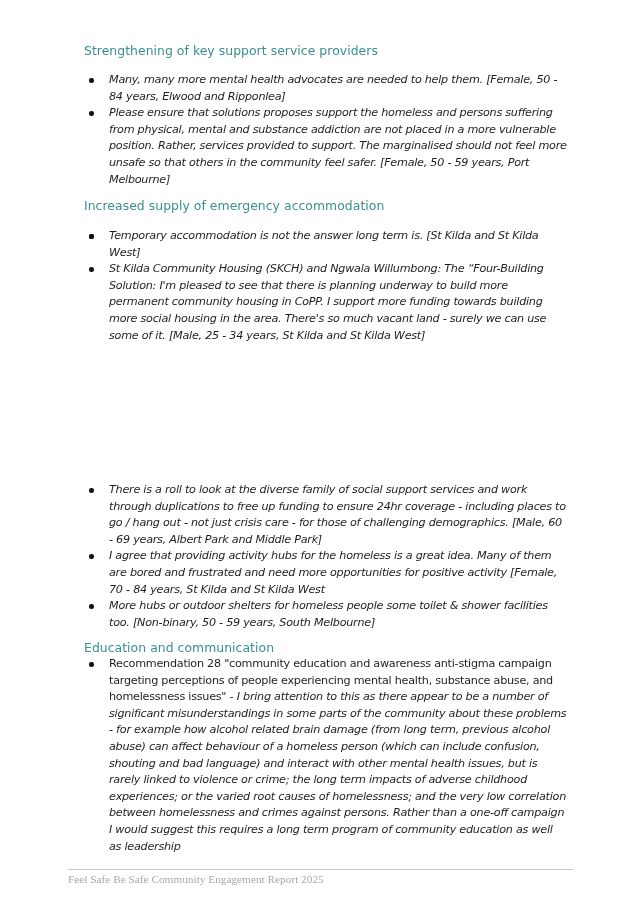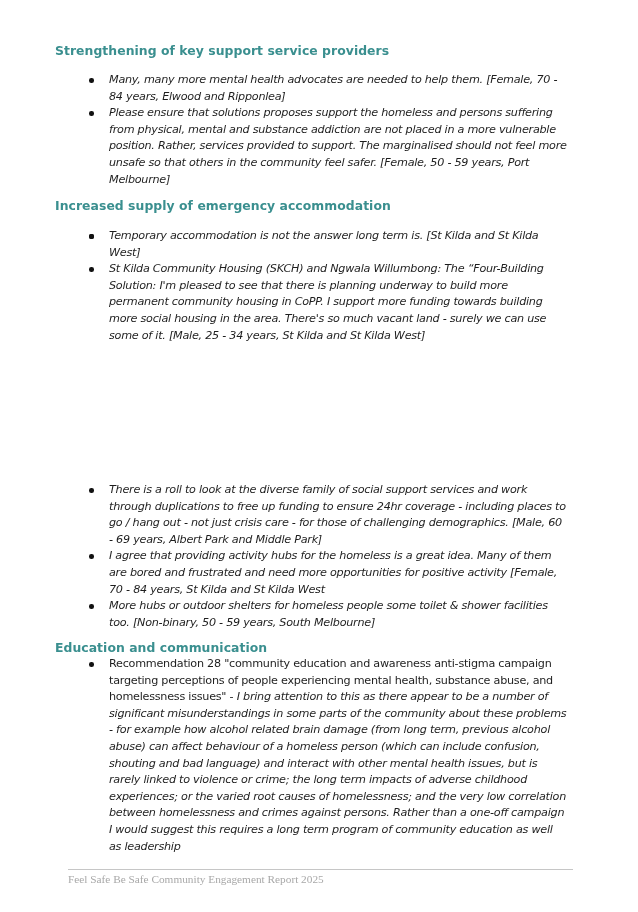--- a/index.html
+++ b/index.html
@@ -2,22 +2,22 @@
 <html><head>
   <meta charset="utf-8">
   <style>
     html, body { margin: 0; padding: 0; background: #ffffff; }
     body {
       width: 638px; height: 912px; position: relative; overflow: hidden;
       font-family: "DejaVu Sans", sans-serif; color: #222222;
     }
     .page { position: absolute; left: 0; top: 0; width: 638px; height: 912px; }
     .heading {
-      position: absolute; left: 55px;
-      font-family: "DejaVu Sans", sans-serif; font-weight: bold;
+      position: absolute; left: 84px;
+      font-family: "DejaVu Sans", sans-serif; font-weight: normal;
       font-size: 12.4px; color: #3a8f8f; margin: 0; letter-spacing: 0.05px;
       white-space: nowrap;
     }
     ul.bullets {
       position: absolute; left: 68px; width: 500px;
       margin: 0; padding: 0; list-style: none;
     }
     ul.bullets li {
       position: relative; padding-left: 41px;
       font-size: 11.2px; line-height: 16.6px; font-style: italic;
@@ -39,21 +39,21 @@
     .footer-left { left: 68px; }
     .footer-right { right: 66px; margin-top: 43px; }
   </style>
 </head>
 <body>
 
 <div class="page">
 
   <h2 class="heading" style="top:43px">Strengthening of key support service providers</h2>
   <ul class="bullets" style="top:72px">
-    <li><span class="bullet-dot"></span><span>Many, many more mental health advocates are needed to help them. [Female, 70 - 84 years, Elwood and Ripponlea]</span></li>
+    <li><span class="bullet-dot"></span><span>Many, many more mental health advocates are needed to help them. [Female, 50 - 84 years, Elwood and Ripponlea]</span></li>
     <li><span class="bullet-dot"></span><span>Please ensure that solutions proposes support the homeless and persons suffering from physical, mental and substance addiction are not placed in a more vulnerable position.  Rather, services provided to support. The marginalised should not feel more unsafe so that others in the community feel safer. [Female, 50 - 59 years, Port Melbourne]</span></li>
   </ul>
 
   <h2 class="heading" style="top:198px">Increased supply of emergency accommodation</h2>
   <ul class="bullets" style="top:228px">
     <li><span class="bullet-dot"></span></li>
     <li><span class="bullet-dot"></span><span>Temporary accommodation is not the answer long term is. [St Kilda and St Kilda West]</span></li>
     <li><span class="bullet-dot"></span><span>St Kilda Community Housing (SKCH) and Ngwala Willumbong: The “Four-Building Solution:  I'm pleased to see that there is planning underway to build more permanent community housing in CoPP. I support more funding towards building more social housing in the area. There's so much vacant land - surely we can use some of it. [Male, 25 - 34 years, St Kilda and St Kilda West]</span></li>
   </ul>
 

